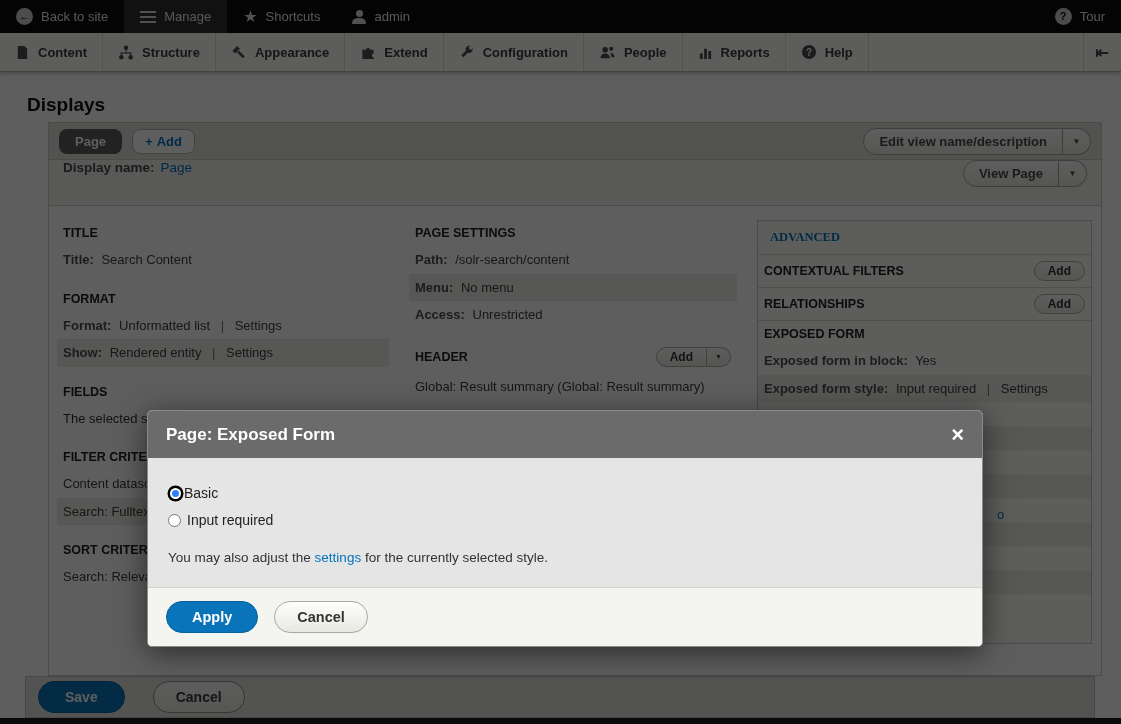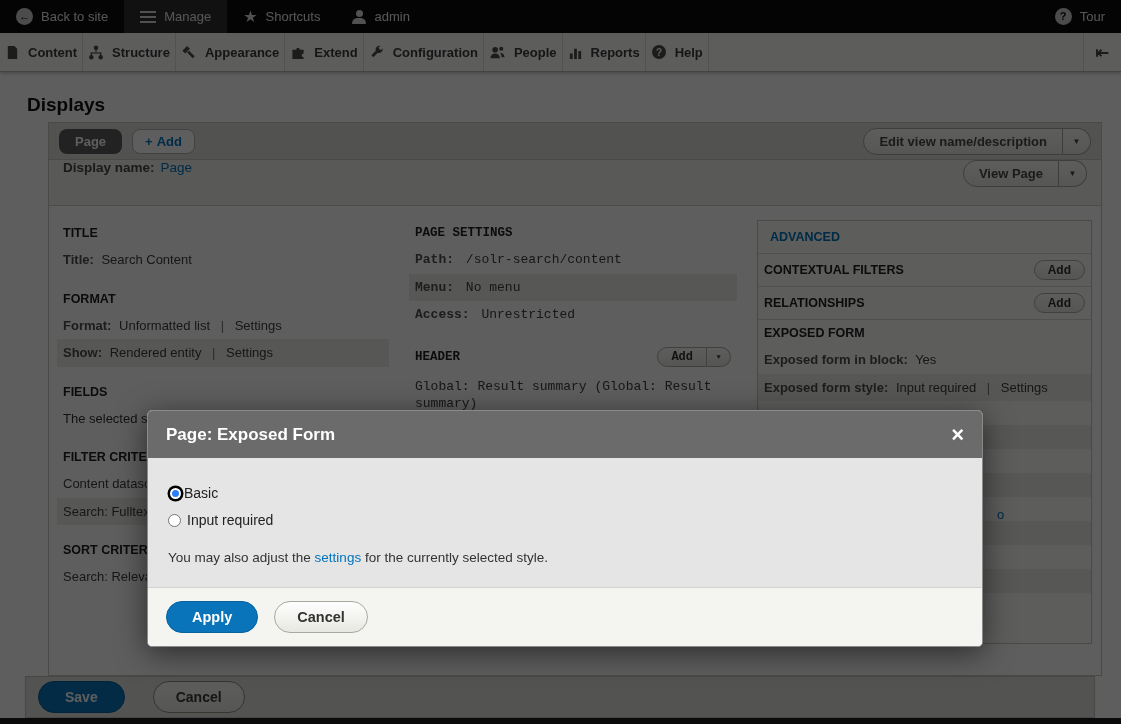--- a/index.html
+++ b/index.html
@@ -34,21 +34,21 @@
   .person-icon::after  { content:""; position:absolute; left:0; bottom:0; width:14px; height:6px; border-radius:7px 7px 1px 1px; background:#dcdcdc; }
 
   
   .toolbar-tray {
     position:absolute; top:33px; left:0; right:0; height:39px;
     background:#fbfbf9; border-bottom:1px solid #b6b6b0;
     display:flex; align-items:stretch; z-index:9; font-size:13px; color:#444;
     box-shadow:0 2px 3px rgba(0,0,0,0.2);
   }
   .tray-item {
-    display:flex; align-items:center; gap:8px; padding:0 5px;
+    display:flex; align-items:center; gap:8px; padding:0 15px;
     border-right:1px solid #ddddd7; cursor:pointer; font-weight:bold; color:#3c3c3c;
   }
   .tray-item svg { display:block; }
   .tray-spacer { flex:1; }
   .tray-toggle {
     display:flex; align-items:center; padding:0 12px; border-left:1px solid #ddddd7;
     color:#4a4a4a; font-size:16px; font-weight:bold; cursor:pointer;
   }
 
   
@@ -86,21 +86,21 @@
   }
   .title-row {
     height:46px; background:#f2f2ee; border-bottom:1px solid #cfcfc9;
     display:flex; align-items:flex-start; padding:0 14px; font-size:13.5px;
   }
   .title-row .lbl { font-weight:bold; color:#4a4a4a; }
   .title-row a { color:#0074bd; margin-left:6px; }
 
   .cols { display:flex; gap:20px; padding:14px 8px; align-items:flex-start; }
   .col-left { width:332px; }
-  .col-mid { width:328px;font-family:Liberation Mono, monospace; }
+  .col-mid { width:328px; }
   .col-right { width:335px; }
 
   .bucket { margin-bottom:12px; }
   .bucket-head {
     display:flex; align-items:center; justify-content:space-between;
     padding:6px; font-size:12.5px; font-weight:bold; color:#222;
   }
   .row { padding:5px 6px; font-size:13px; color:#333; line-height:1.35; }
   .row.stripe { background:#ebebe7; }
   .row .lbl { font-weight:bold; color:#4f4f4f; margin-right:4px; }
@@ -118,21 +118,21 @@
   .add-small .as-arrow {
     background:linear-gradient(#fdfdfc,#e7e7e1); border:1px solid #aeaea6; border-left:none;
     border-radius:0 11px 11px 0; width:24px; display:flex; align-items:center; justify-content:center;
     font-size:7px; color:#444; cursor:pointer;
   }
 
   .advanced-panel {
     border:1px solid #c5c5bf; background:#fbfbf9; position:relative; min-height:424px;
   }
   .advanced-head {
-    padding:9px 12px; color:#0074bd; font-size:12.5px; font-weight:bold; cursor:pointer;
+    padding:9px 12px; color:#0074bd; font-size:12.5px; font-weight:bold; cursor:pointer;font-family:Liberation Serif, serif;
   }
   .adv-bucket { border-top:1px solid #d8d8d2; }
   .hidden-fragment {
     position:absolute; left:239px; top:286px; color:#0074bd; font-size:13px;
   }
   .stripe-block .srow { height:24px; }
   .stripe-block .srow:nth-child(even) { background:#ebebe7; }
 
   
   .form-actions {

